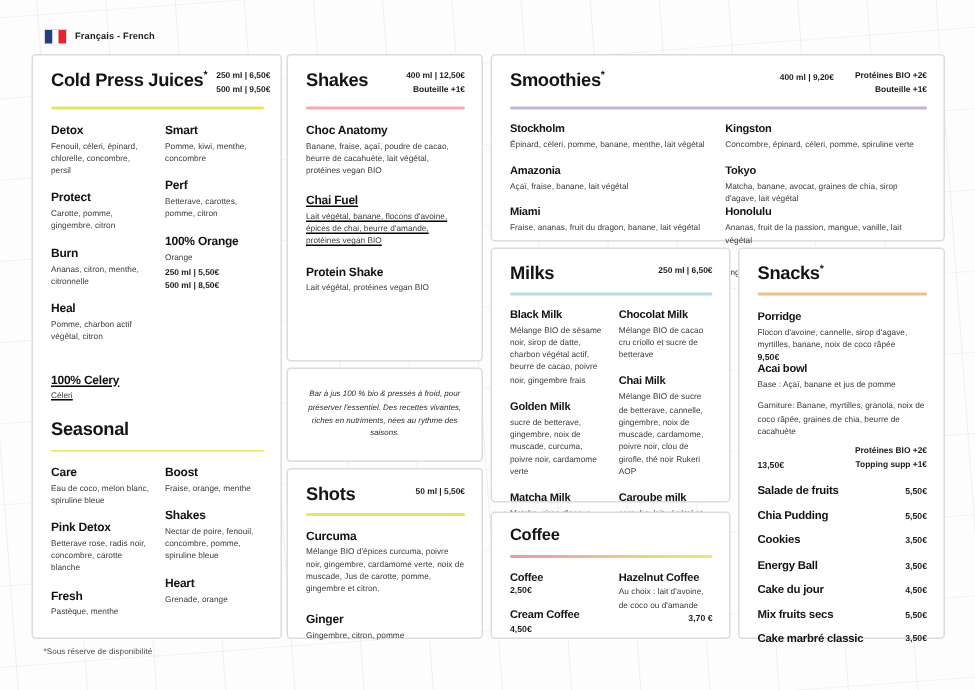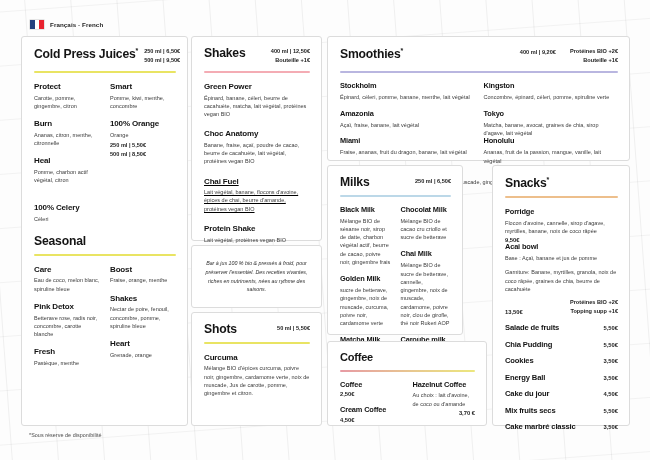--- a/index.html
+++ b/index.html
@@ -128,40 +128,48 @@
           <div class="head-prices">
             <div>250 ml  |  6,50€</div>
             <div>500 ml  |  9,50€</div>
           </div>
         </div>
         <div class="rule yellow"></div>
 
         <div class="grid2">
           <div class="col">
             <div class="item">
+              <div class="item-name">Detox</div>
+              <div class="item-desc">Fenouil, céleri, épinard, chlorelle, concombre, persil</div>
+            </div>
+            <div class="item">
               <div class="item-name">Protect</div>
               <div class="item-desc">Carotte, pomme, gingembre, citron</div>
             </div>
             <div class="item">
               <div class="item-name">Burn</div>
               <div class="item-desc">Ananas, citron, menthe, citronnelle</div>
             </div>
             <div class="item">
               <div class="item-name">Heal</div>
               <div class="item-desc">Pomme, charbon actif végétal, citron</div>
             </div>
-            <div class="item" style="margin-top:10px;">
+            <div class="item" style="margin-top:10px;text-decoration:underline;">
               <div class="item-name">100% Celery</div>
               <div class="item-desc">Céleri</div>
             </div>
           </div>
           <div class="col">
             <div class="item">
               <div class="item-name">Smart</div>
               <div class="item-desc">Pomme, kiwi, menthe, concombre</div>
+            </div>
+            <div class="item">
+              <div class="item-name">Perf</div>
+              <div class="item-desc">Betterave, carottes, pomme, citron</div>
             </div>
             <div class="item">
               <div class="item-name">100% Orange</div>
               <div class="item-desc">Orange</div>
               <div class="item-sub">250 ml  |  5,50€</div>
               <div class="item-sub" style="margin-top:0;">500 ml  |  8,50€</div>
             </div>
           </div>
         </div>
 
@@ -208,24 +216,20 @@
         <div class="sec-head">
           <div class="sec-title">Shakes</div>
           <div class="head-prices">
             <div>400 ml  |  12,50€</div>
             <div>Bouteille +1€</div>
           </div>
         </div>
         <div class="rule pink"></div>
 
         <div class="item" style="margin-bottom:11px;">
-          <div class="item-name">Green Power</div>
-          <div class="item-desc">Épinard, banane, céleri, beurre de cacahuète, matcha, lait végétal, protéines vegan BIO</div>
-        </div>
-        <div class="item" style="margin-bottom:11px;">
           <div class="item-name">Choc Anatomy</div>
           <div class="item-desc">Banane, fraise, açaï, poudre de cacao, beurre de cacahuète, lait végétal, protéines vegan BIO</div>
         </div>
         <div class="item" style="margin-bottom:11px;text-decoration:underline;">
           <div class="item-name">Chai Fuel</div>
           <div class="item-desc">Lait végétal, banane, flocons d'avoine, épices de chai, beurre d'amande, protéines vegan BIO</div>
         </div>
         <div class="item">
           <div class="item-name">Protein Shake</div>
           <div class="item-desc">Lait végétal,  protéines vegan BIO</div>
@@ -243,20 +247,24 @@
           <div class="sec-title">Shots</div>
           <div class="head-prices pad">
             <div>50 ml  |  5,50€</div>
           </div>
         </div>
         <div class="rule yellow"></div>
 
         <div class="item" style="margin-bottom:11px;">
           <div class="item-name">Curcuma</div>
           <div class="item-desc">Mélange BIO d'épices curcuma, poivre noir, gingembre, cardamome verte, noix de muscade, Jus de carotte, pomme, gingembre et citron.</div>
+        </div>
+        <div class="item">
+          <div class="item-name">Ginger</div>
+          <div class="item-desc">Gingembre, citron, pomme</div>
         </div>
       </div>
     </div>
 
     <div class="card" style="left:327px; top:36px; width:303px; height:125px;">
       <div class="card-inner">
         <div class="sec-head">
           <div class="sec-title"><span>Smoothies</span><sup>*</sup></div>
           <div class="price-group">
             <div class="head-prices pad">
@@ -304,21 +312,21 @@
             </div>
           </div>
         </div>
         <div class="item" style="margin-top:2px; width:70%;">
           <div class="item-name sm">Sri Lanka</div>
           <div class="item-desc">Banane, pomme, beurre de cacahuète, noix de muscade, gingembre, cannelle, poivre, cardamome, curcuma, lait végétal</div>
         </div>
       </div>
     </div>
 
-    <div class="card" style="left:327px; top:165px; width:136px; height:170px;">
+    <div class="card" style="left:327px; top:165px; width:160px; height:170px;">
       <div class="card-inner">
         <div class="sec-head">
           <div class="sec-title">Milks</div>
           <div class="head-prices pad">
             <div>250 ml  |  6,50€</div>
           </div>
         </div>
         <div class="rule blue"></div>
 
         <div class="grid2">

